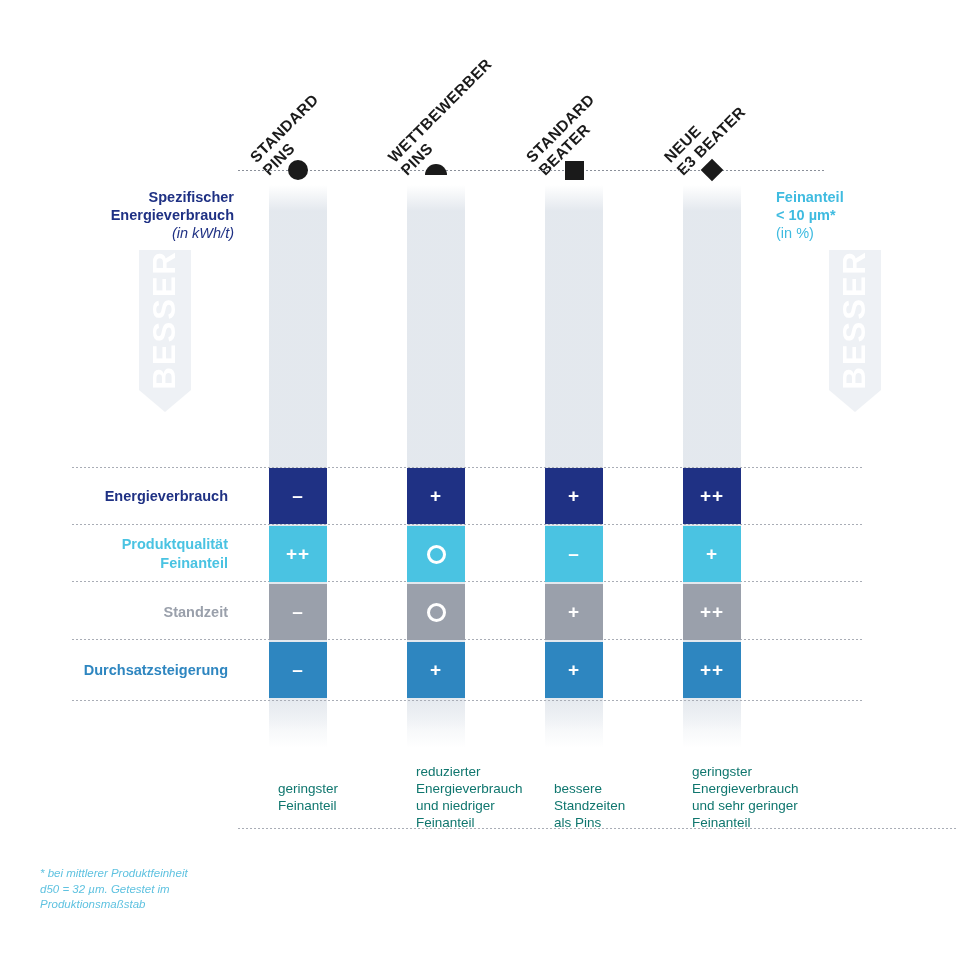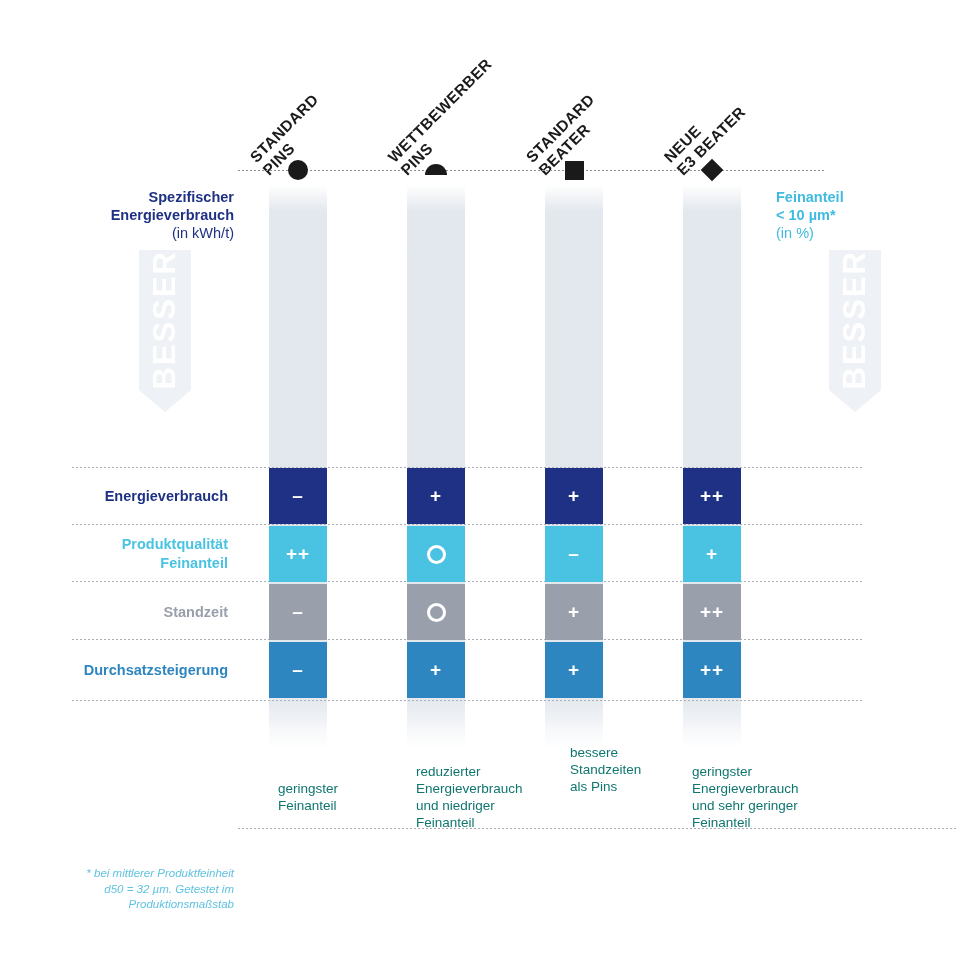--- a/index.html
+++ b/index.html
@@ -59,21 +59,21 @@
   .marker.dome{width:22px;height:11px;border-radius:11px 11px 0 0;}
   .marker.square{width:19px;height:19px;}
   .marker.diamond{width:16px;height:16px;transform:rotate(45deg);}
 
   
   .axis-title-left{
     position:absolute;left:40px;top:188px;width:194px;
     text-align:right;font-weight:bold;font-size:14.5px;line-height:18px;
     color:#1f3184;
   }
-  .axis-title-left .unit{font-weight:normal;}
+  .axis-title-left .unit{font-weight:normal;font-style:italic;}
   .axis-title-right{
     position:absolute;left:776px;top:188px;width:150px;
     text-align:left;font-weight:bold;font-size:14.5px;line-height:18px;
     color:#3fbbe0;
   }
   .axis-title-right .unit{font-weight:normal;}
 
   
   .besser{
     position:absolute;width:52px;
@@ -148,21 +148,21 @@
     width:125px;text-align:left;
     z-index:5;
   }
   .bottomrule{
     position:absolute;left:238px;width:720px;max-width:720px;height:1px;top:828px;
     background-image:linear-gradient(to right,#a9adb6 50%, rgba(255,255,255,0) 0%);
     background-size:4px 1px;background-repeat:repeat-x;
   }
   #footnote{
     position:absolute;left:40px;top:866px;width:194px;
-    text-align:right;font-style:italic;font-size:11.5px;line-height:15.5px;
+    text-align:left;font-style:italic;font-size:11.5px;line-height:15.5px;
     color:#5fc2e0;
   }
 </style>
 </head>
 <body>
 
 <div id="stage">
 
   <div class="colband" style="left:269px;"></div>
   <div class="colband" style="left:407px;"></div>
@@ -246,21 +246,21 @@
   <div class="cell" style="left:407px;top:642px;background:#2e86c0;">+</div>
   <div class="cell" style="left:545px;top:642px;background:#2e86c0;">+</div>
   <div class="cell" style="left:683px;top:642px;background:#2e86c0;">++</div>
 
   <div class="caption" style="left: 278px; top: 780px; white-space: pre-line;">geringster
 Feinanteil</div>
   <div class="caption" style="left: 416px; top: 763px; white-space: pre-line;">reduzierter
 Energieverbrauch
 und niedriger
 Feinanteil</div>
-  <div class="caption" style="left: 554px; top: 744px; white-space: pre-line; margin-left: 16px;">bessere
+  <div class="caption" style="left: 554px; top: 780px; white-space: pre-line;">bessere
 Standzeiten
 als Pins</div>
   <div class="caption" style="left: 692px; top: 763px; white-space: pre-line;">geringster
 Energieverbrauch
 und sehr geringer
 Feinanteil</div>
 
   <div class="bottomrule"></div>
 
   <div id="footnote" style="white-space: pre-line;">* bei mittlerer Produktfeinheit

